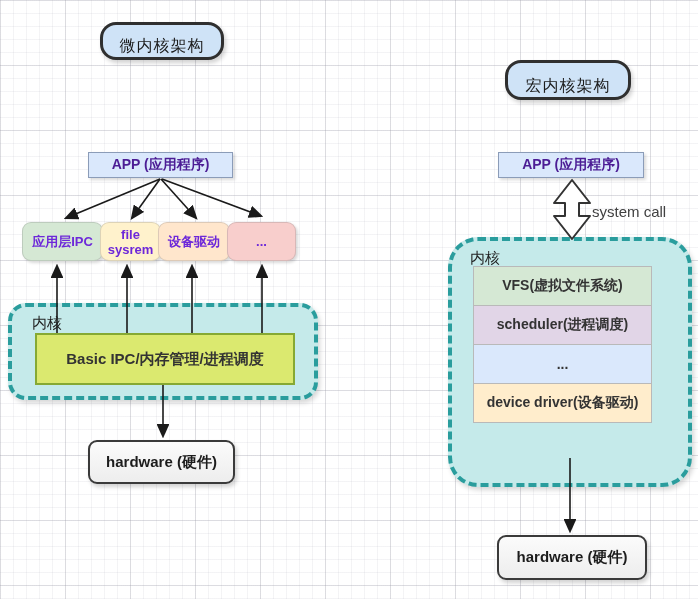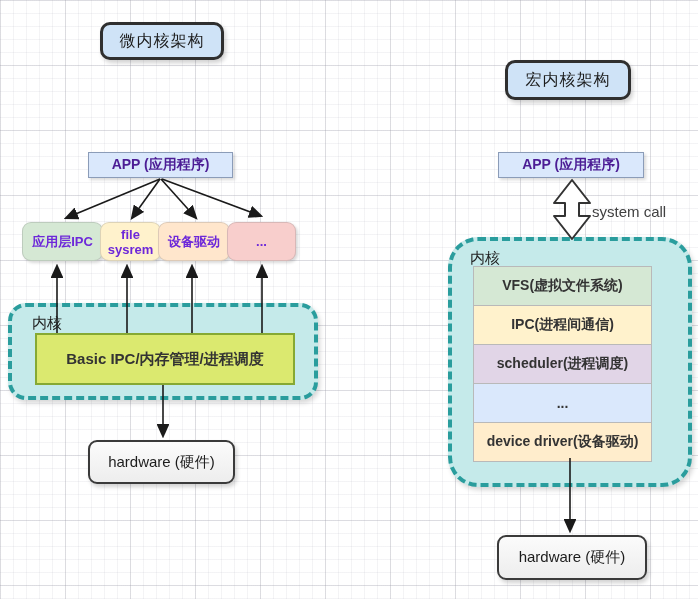--- a/index.html
+++ b/index.html
@@ -15,22 +15,22 @@
       linear-gradient(90deg, rgba(160,160,170,.28) 1px, transparent 1px),
       linear-gradient(rgba(185,185,195,.16) 1px, transparent 1px),
       linear-gradient(90deg, rgba(185,185,195,.16) 1px, transparent 1px);
     background-size:65px 65px,65px 65px,13px 13px,13px 13px;
   }
   .abs{position:absolute;box-sizing:border-box;}
   .center{display:flex;align-items:center;justify-content:center;text-align:center;}
   .shadow{box-shadow:2px 3px 4px rgba(0,0,0,.18);}
 
   .title-badge{
-    background:#cfe3f7;border:3px solid #2f2f2f;border-radius:10px;
-    font-size:16px;color:#1c1c1c;letter-spacing:1px;
+    background:#cfe3f7;border:3px solid #2f2f2f;border-radius:16px;
+    font-size:16px;color:#1c1c1c;letter-spacing:1px;align-items:flex-end;
   }
   .app-box{
     background:#dae8fc;border:1px solid #8b9cb8;
     font-size:14px;font-weight:bold;color:#4c1d95;
     box-shadow:2px 2px 3px rgba(0,0,0,.15);
   }
   .svc-box{
     border-radius:9px;font-size:13px;font-weight:bold;color:#6d28d9;
     border:1px solid rgba(120,120,120,.25);
     box-shadow:2px 2px 3px rgba(0,0,0,.15);
@@ -40,21 +40,21 @@
     box-shadow:2px 3px 5px rgba(0,0,0,.16);
   }
   .kernel-label{font-size:15px;color:#1e1e1e;}
   .core-box{
     background:#dbe96f;border:2px solid #86a933;
     font-size:15px;font-weight:bold;color:#333;
   }
   .hw-box{
     background:linear-gradient(#fbfbfb,#ededed);
     border:2px solid #3a3a3a;border-radius:9px;
-    font-size:15px;font-weight:normal;color:#1c1c1c;
+    font-size:15px;font-weight:bold;color:#1c1c1c;
   }
   .layer-stack{border:1px solid #b9b9b9;}
   .layer-row{
     height:38px;border-bottom:1px solid #b9b9b9;
     font-size:14px;font-weight:bold;color:#333;
     display:flex;align-items:center;justify-content:center;
   }
   .layer-row:last-child{border-bottom:none;}
   .syscall-text{font-size:15px;color:#414141;}
   svg.overlay{position:absolute;inset:0;pointer-events:none;}
@@ -107,23 +107,20 @@
   <div class="abs syscall-text" style="left:592px;top:203px;">system call</div>
 
   <div class="abs kernel-box" style="left:448px;top:237px;width:244px;height:250px;border-radius:30px;">
     <span class="kernel-label" style="position:absolute;left:18px;top:8px;">内核</span>
   </div>
 
   <div class="abs layer-stack" style="left:473px;top:266px;width:179px;">
     <div class="layer-row" style="background: rgb(213, 232, 212);">
       <span>VFS(虚拟文件系统)</span>
     </div>
-    <div class="layer-row" style="background: rgb(255, 242, 204);">
-      <span>IPC(进程间通信)</span>
-    </div>
     <div class="layer-row" style="background: rgb(225, 213, 231);">
       <span>scheduler(进程调度)</span>
     </div>
     <div class="layer-row" style="background: rgb(218, 232, 252);">
       <span>...</span>
     </div>
     <div class="layer-row" style="background: rgb(255, 237, 204); text-align: center;">
       <span>device driver(设备驱动)</span>
     </div>
   </div>

